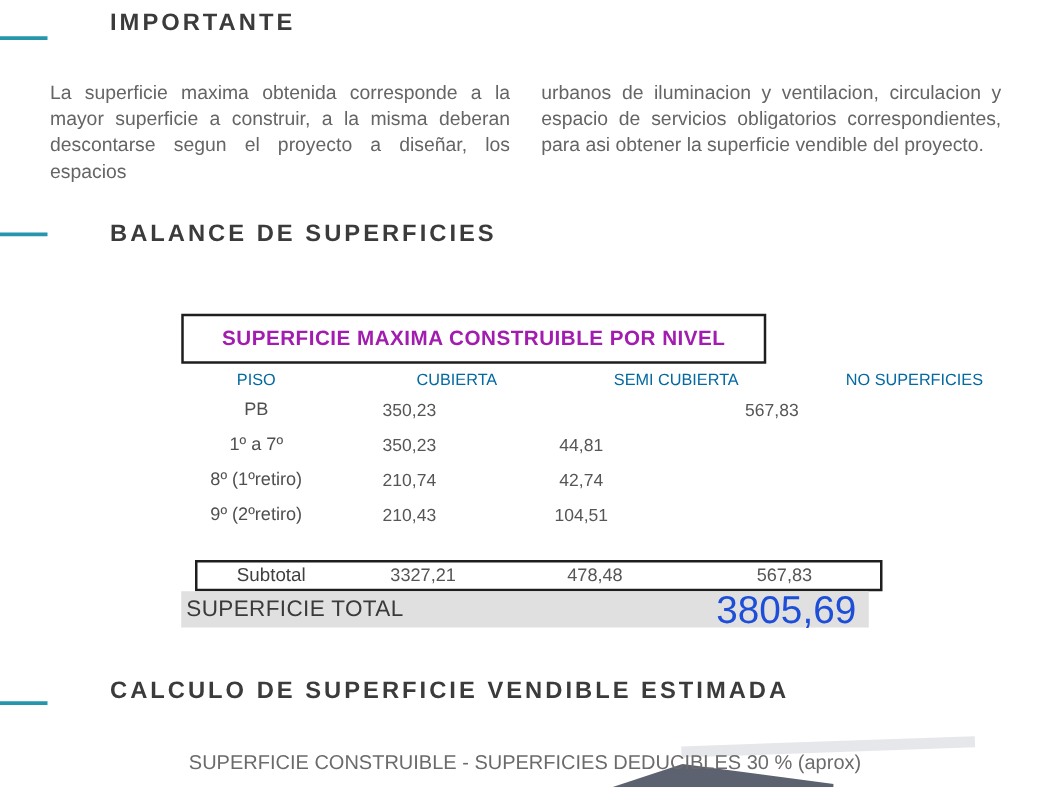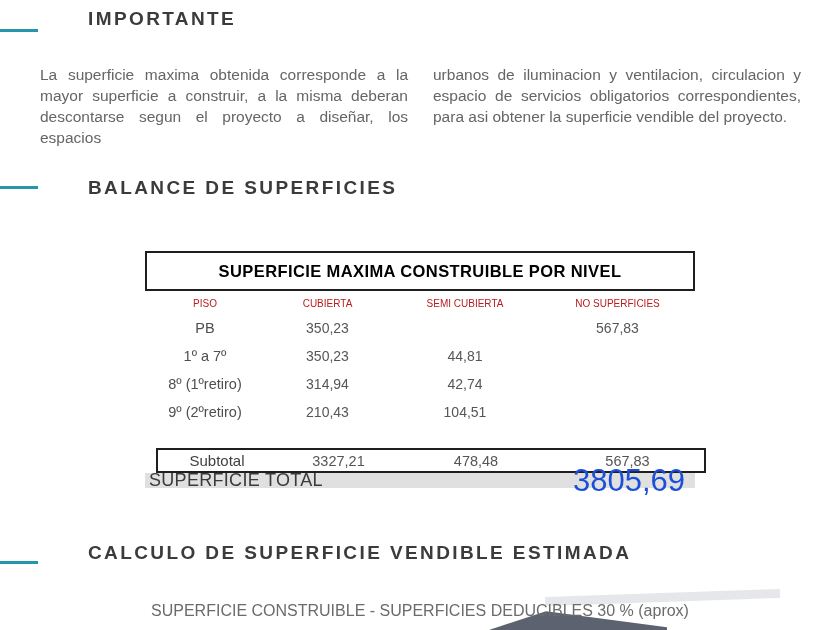--- a/index.html
+++ b/index.html
@@ -23,47 +23,47 @@
   .body-col{
     position:absolute;top:64px;width:368px;
     font-size:15.5px;line-height:21px;color:#666566;
     text-align:justify;
   }
   .col-left{left:40px;}
   .col-right{left:433px;}
 
   
   .tbl-title-box{
-    position:absolute;left:145px;top:251px;width:550px;height:40px;
+    position:absolute;left:145px;top:251px;width:468px;height:40px;
     border:2px solid #1e1e1e;box-sizing:border-box;
     display:flex;align-items:center;justify-content:center;
-    font-weight:bold;font-size:16.5px;letter-spacing:0.4px;color:#000000;
+    font-weight:bold;font-size:16.5px;letter-spacing:0.4px;color:#a21caf;
     white-space:nowrap;
   }
   .tbl-grid{
     position:absolute;left:145px;width:550px;
     display:grid;grid-template-columns:120px 125px 150px 155px;
     align-items:center;
   }
-  .tbl-head{top:294px;height:18px;font-size:10px;color:#b91c1c;}
+  .tbl-head{top:294px;height:18px;font-size:13px;color:#0369a1;gap:38px;}
   .tbl-head .cell{text-align:center;}
   .tbl-row{height:28px;font-size:14.5px;color:#4f4f4f;}
   .tbl-row .cell{text-align:center;}
   .tbl-row .num{font-size:14px;color:#565656;}
   .subtotal-box{
     position:absolute;left:156px;top:448px;width:550px;height:25px;
     border:2px solid #1e1e1e;box-sizing:border-box;
     display:grid;grid-template-columns:118px 125px 150px 153px;
     align-items:center;font-size:14.5px;
   }
   .subtotal-box .cell{text-align:center;}
   .subtotal-box .lbl{color:#3f3f3f;font-size:15px;}
   .subtotal-box .num{color:#555;}
   .total-row{
-    position:absolute;left:145px;top:473px;width:550px;height:15px;
+    position:absolute;left:145px;top:473px;width:550px;height:29px;
     background:#e0e0e0;box-sizing:border-box;
     display:flex;align-items:center;justify-content:space-between;
     padding:0 10px 0 4px;
   }
   .total-label{font-size:18px;color:#3a3a3a;letter-spacing:0.3px;}
   .total-value{font-size:31px;color:#1d4ed8;}
 
   .formula{
     position:absolute;left:0;top:602px;width:840px;
     text-align:center;font-size:16px;color:#6b6b6b;
@@ -112,21 +112,21 @@
     <div class="cell num">567,83</div>
   </div>
   <div class="tbl-grid tbl-row" style="top:342px">
     <div class="cell">1º a 7º</div>
     <div class="cell num">350,23</div>
     <div class="cell num">44,81</div>
     <div class="cell num"></div>
   </div>
   <div class="tbl-grid tbl-row" style="top:370px">
     <div class="cell">8º (1ºretiro)</div>
-    <div class="cell num">314,94</div>
+    <div class="cell num">210,74</div>
     <div class="cell num">42,74</div>
     <div class="cell num"></div>
   </div>
   <div class="tbl-grid tbl-row" style="top:398px">
     <div class="cell">9º (2ºretiro)</div>
     <div class="cell num">210,43</div>
     <div class="cell num">104,51</div>
     <div class="cell num"></div>
   </div>
 

